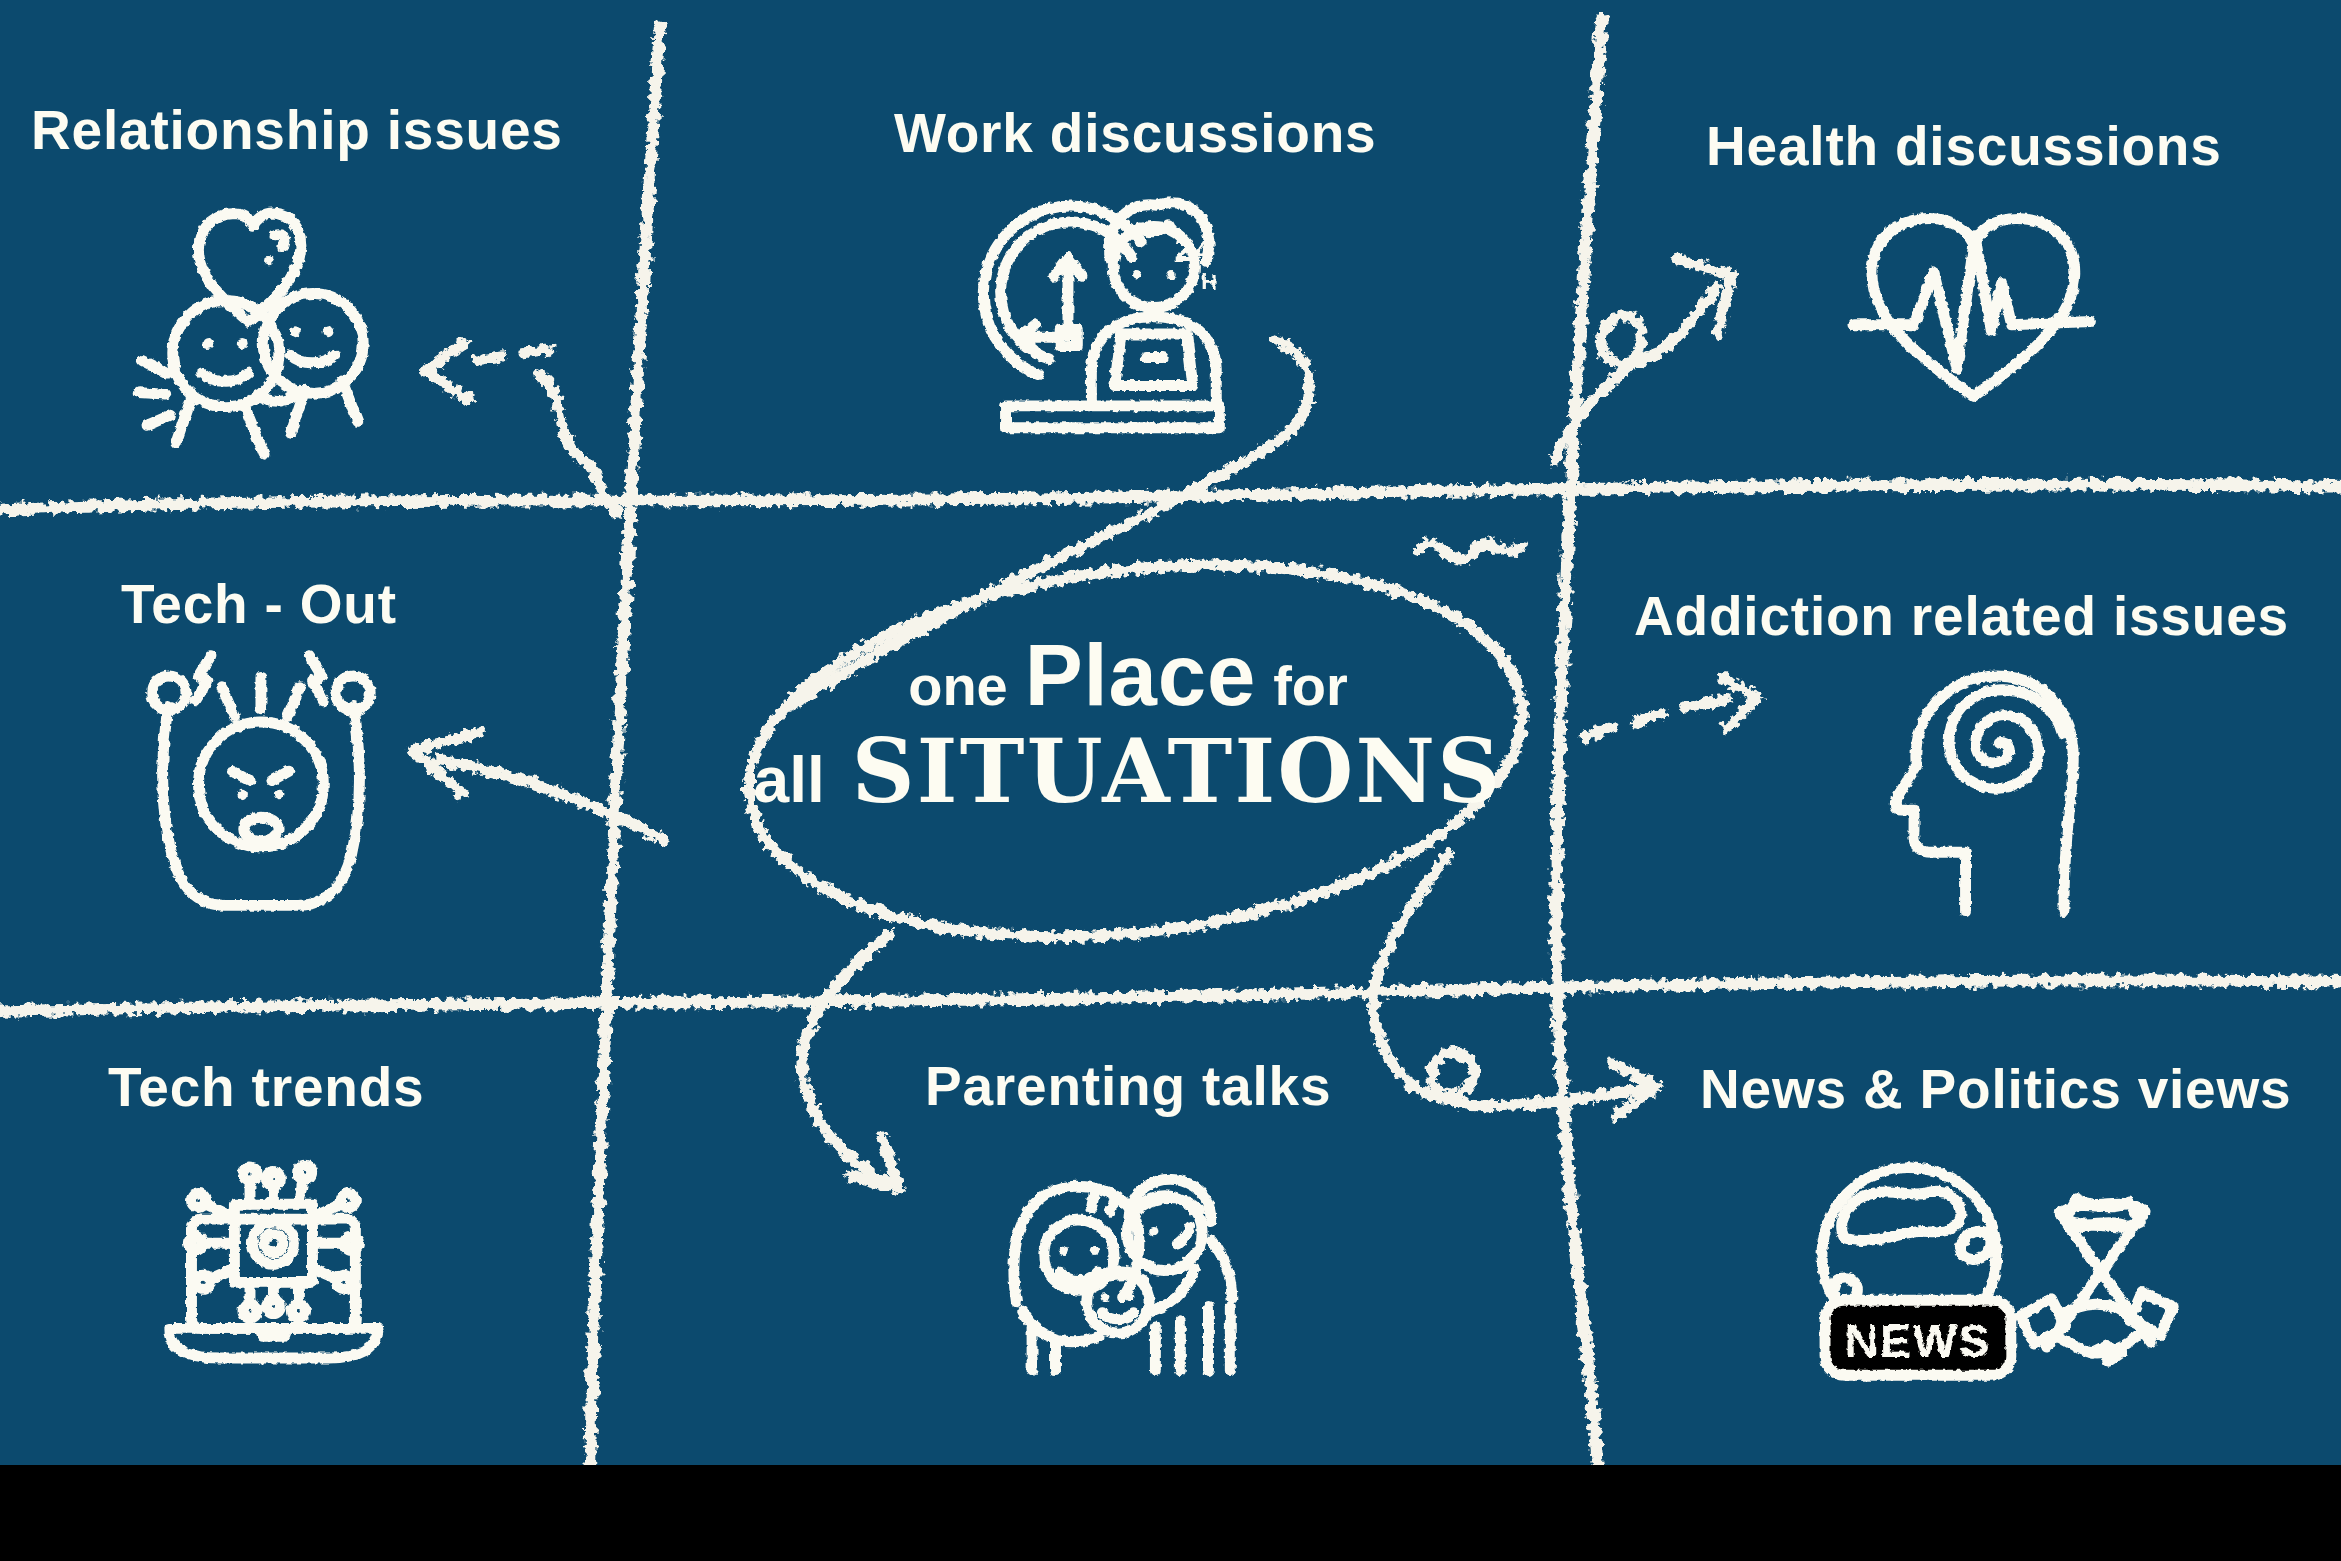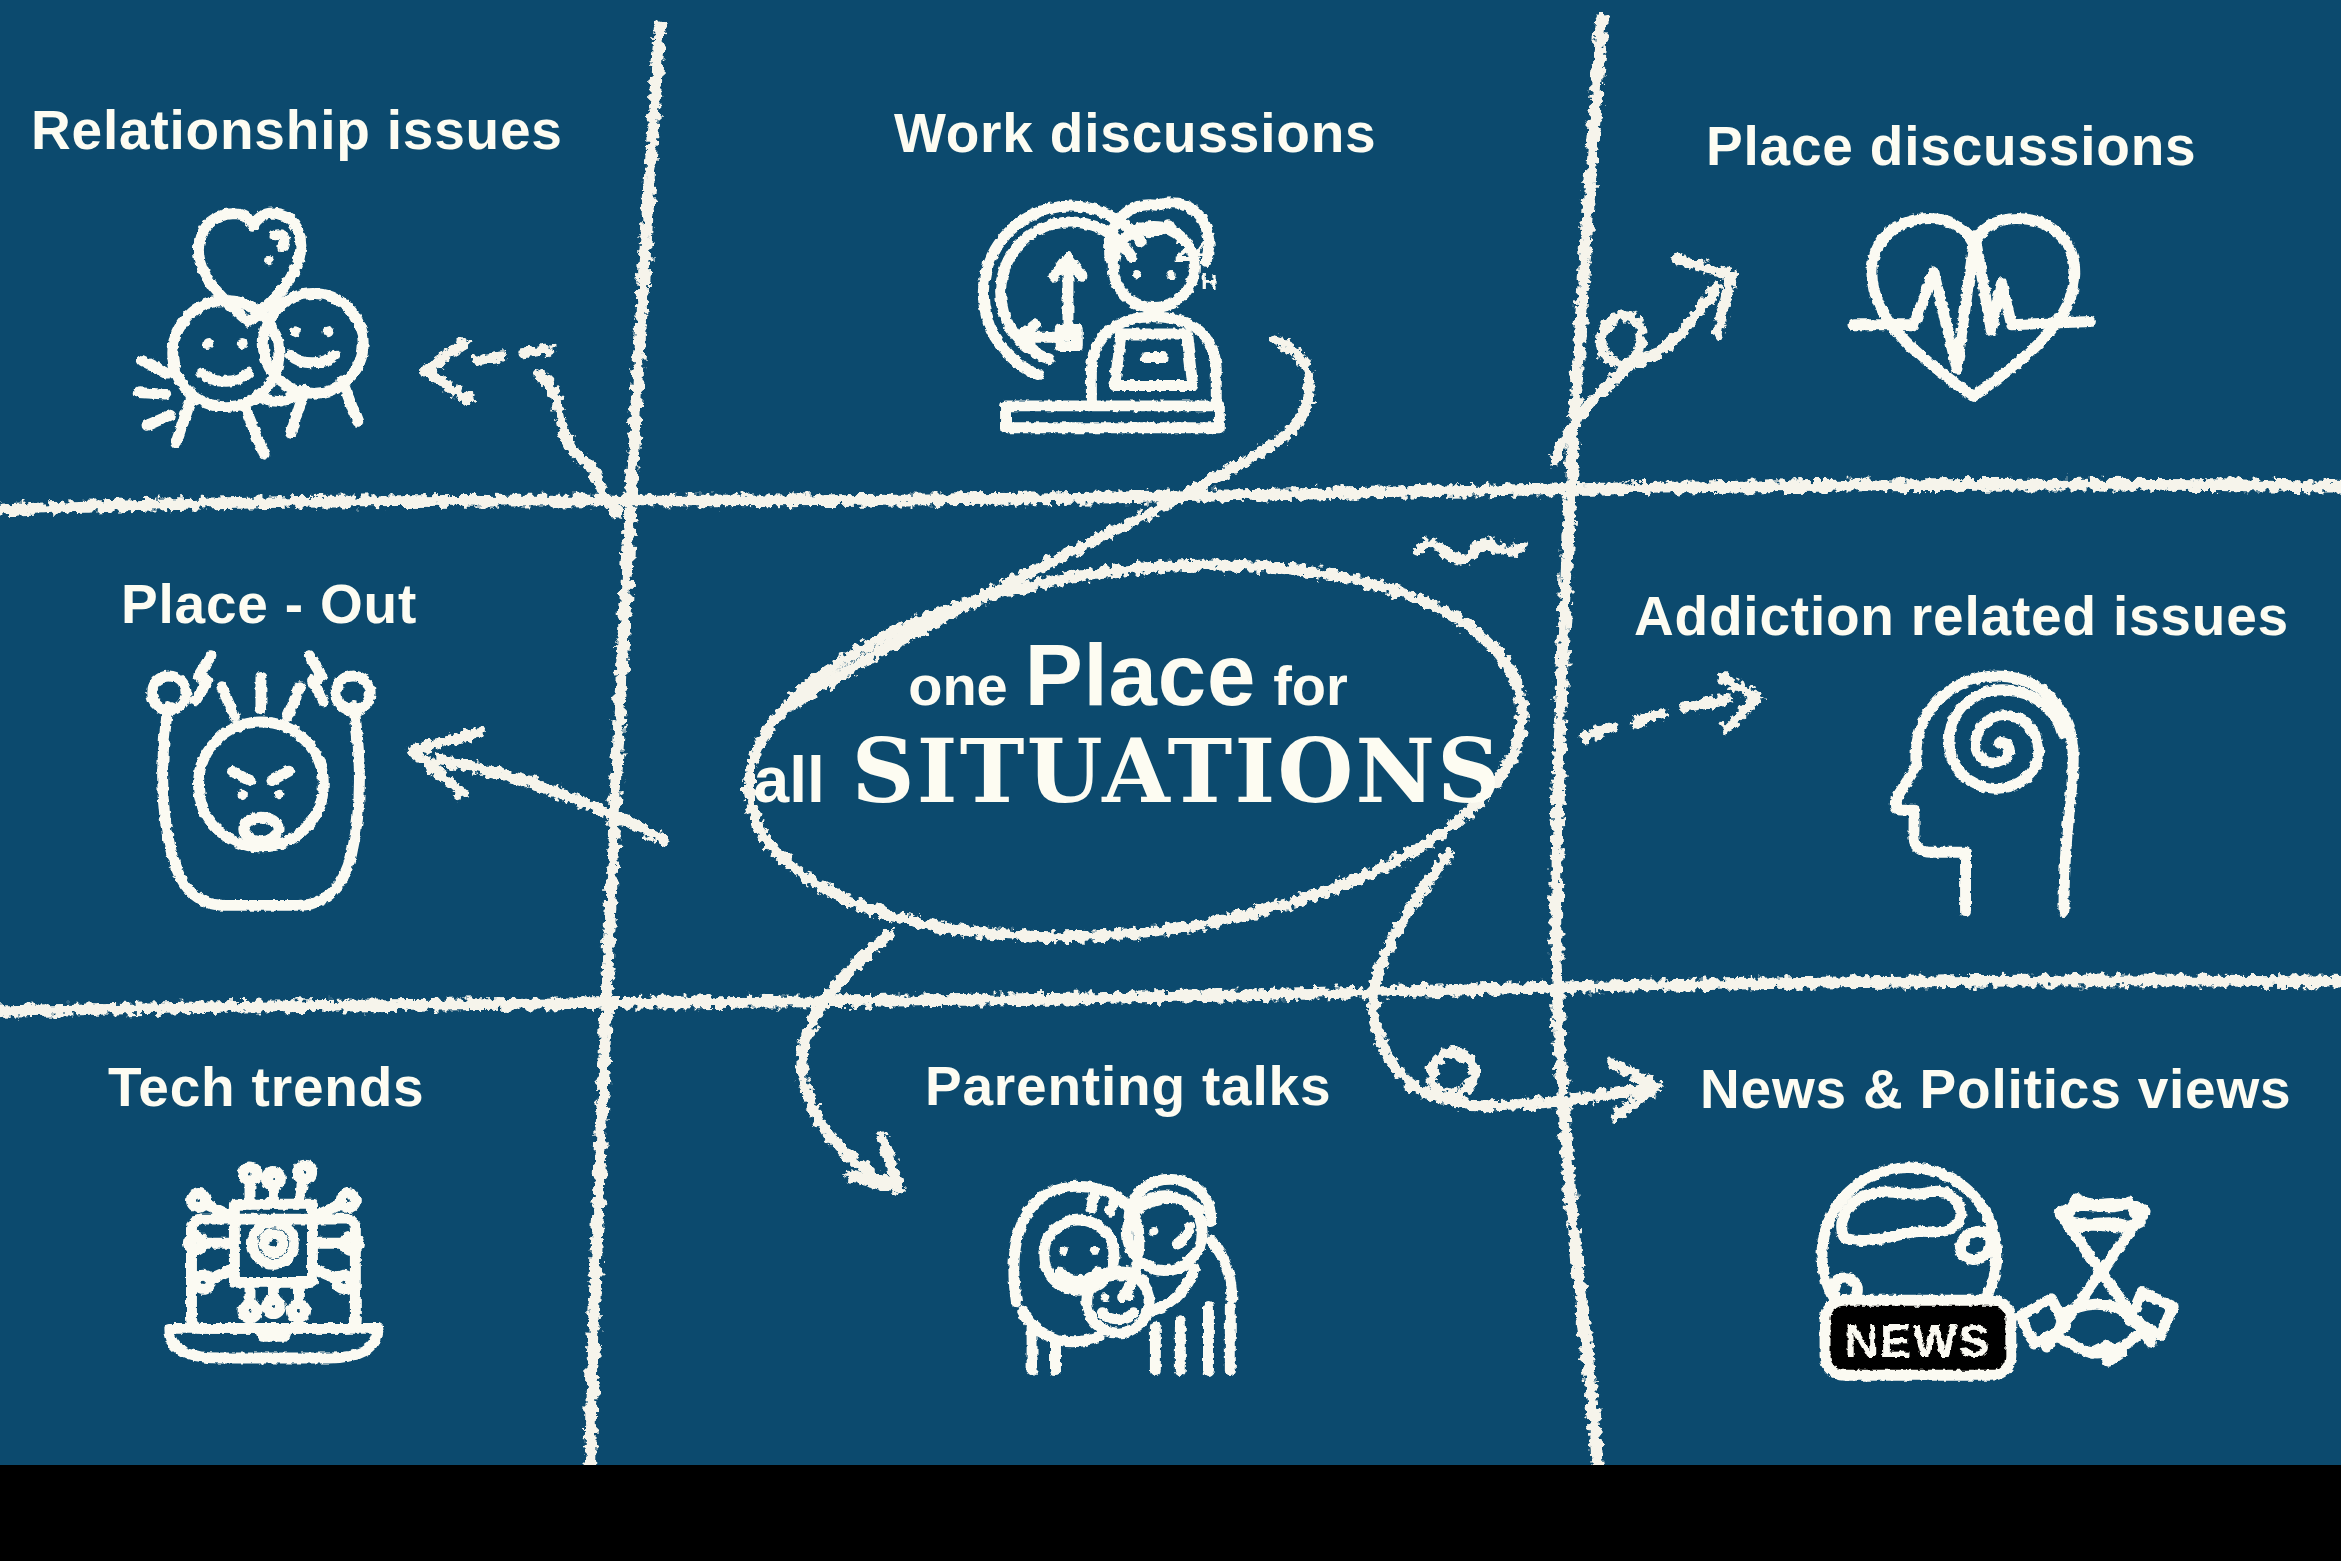--- a/index.html
+++ b/index.html
@@ -244,22 +244,22 @@
         <path d="M 2744,1656 L 2784,1674 L 2768,1710 L 2728,1692 Z"></path>
         <path d="M 2644,1684 C 2668,1668 2700,1666 2722,1682 L 2748,1700 C 2726,1728 2692,1742 2664,1728 L 2636,1712 Z"></path>
         <path d="M 2680,1734 L 2700,1724"></path>
         <path d="M 2700,1744 L 2718,1732"></path>
       </g>
     </g>
   </svg>
 
   <div class="label" style="left:31px;top:98px;">Relationship issues</div>
   <div class="label" style="left:894px;top:101px;">Work discussions</div>
-  <div class="label" style="left:1706px;top:114px;">Place discussions</div>
-  <div class="label" style="left:121px;top:572px;">Place - Out</div>
+  <div class="label" style="left:1706px;top:114px;">Health discussions</div>
+  <div class="label" style="left:121px;top:572px;">Tech - Out</div>
   <div class="label" style="left:1634px;top:584px;">Addiction related issues</div>
   <div class="label" style="left:108px;top:1055px;">Tech trends</div>
   <div class="label" style="left:1700px;top:1057px;">News &amp; Politics views</div>
   <div class="label" style="left:925px;top:1054px;">Parenting talks</div>
 
   <div class="center-title">
     <div class="t-line1">
       <span class="t-small">one</span>
       <span class="t-big1">Place</span>
       <span class="t-small">for</span>

